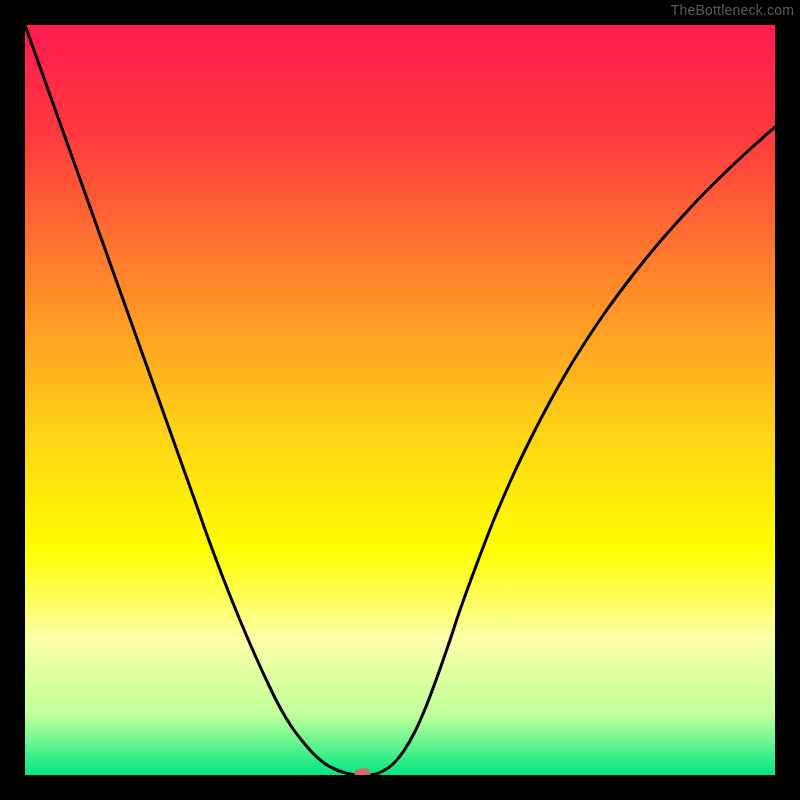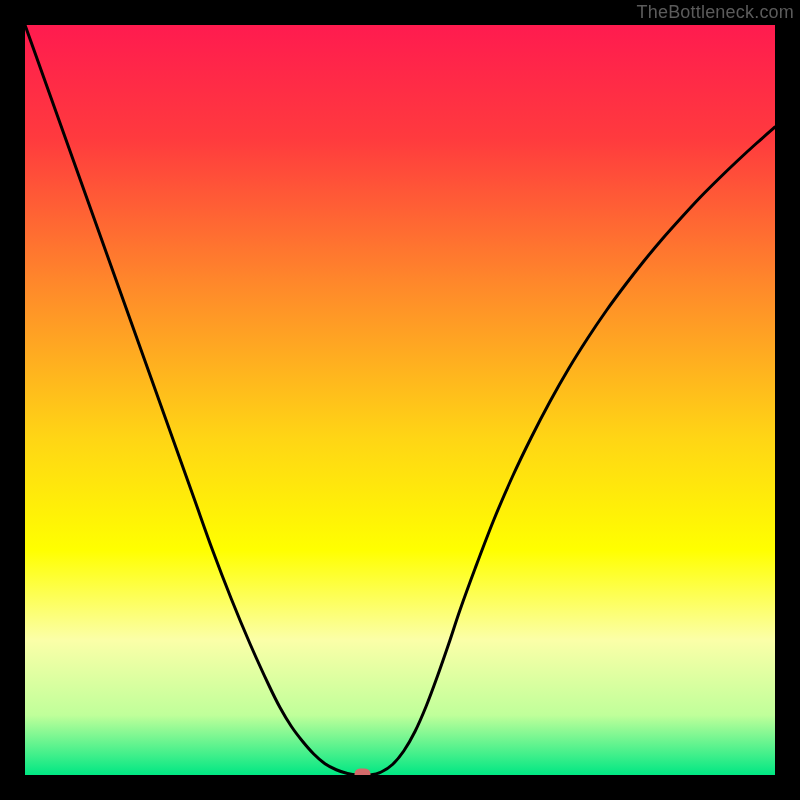--- a/index.html
+++ b/index.html
@@ -23,21 +23,21 @@
     top: 25px;
     width: 750px;
     height: 750px;
     overflow: hidden;
   }
   .watermark {
     position: absolute;
     top: 2px;
     right: 6px;
     color: #5b5b5b;
-    font-size: 18px;
+    font-size: 14px;
     font-weight: 500;
     letter-spacing: 0.2px;
     user-select: none;
   }
 </style>
 </head>
 <body>
 
 <div class="frame">
   <div class="plot">

